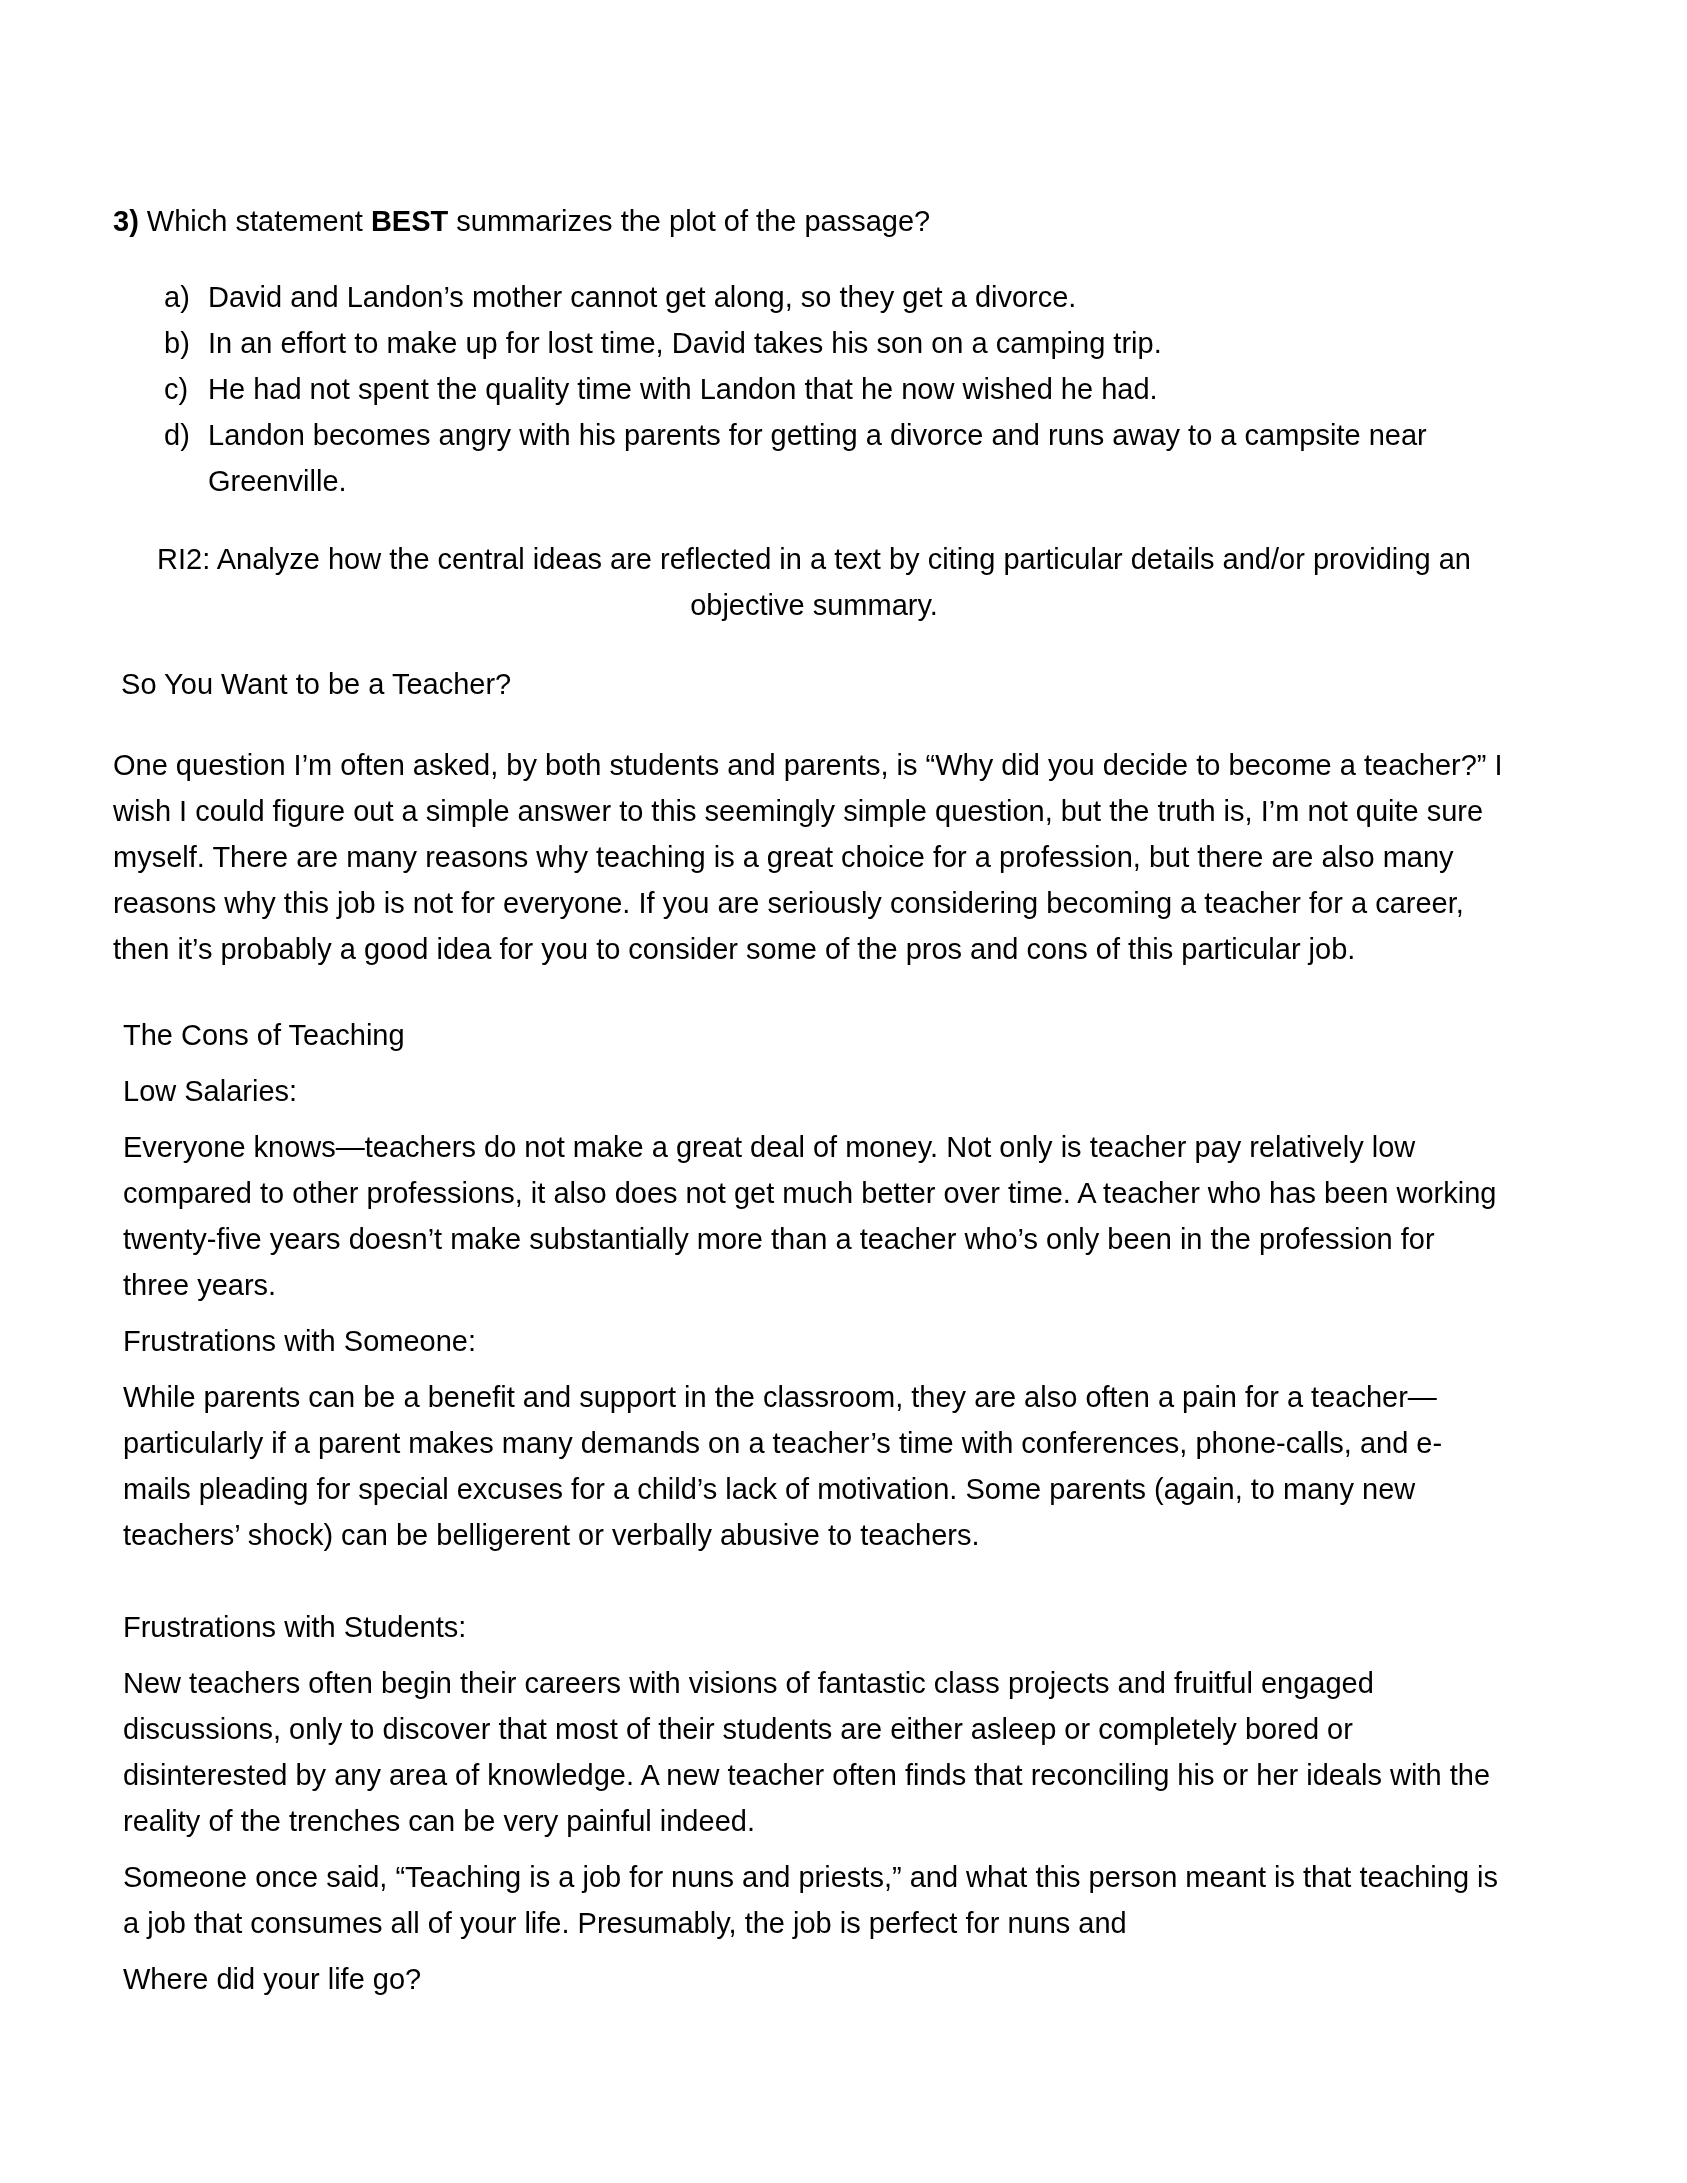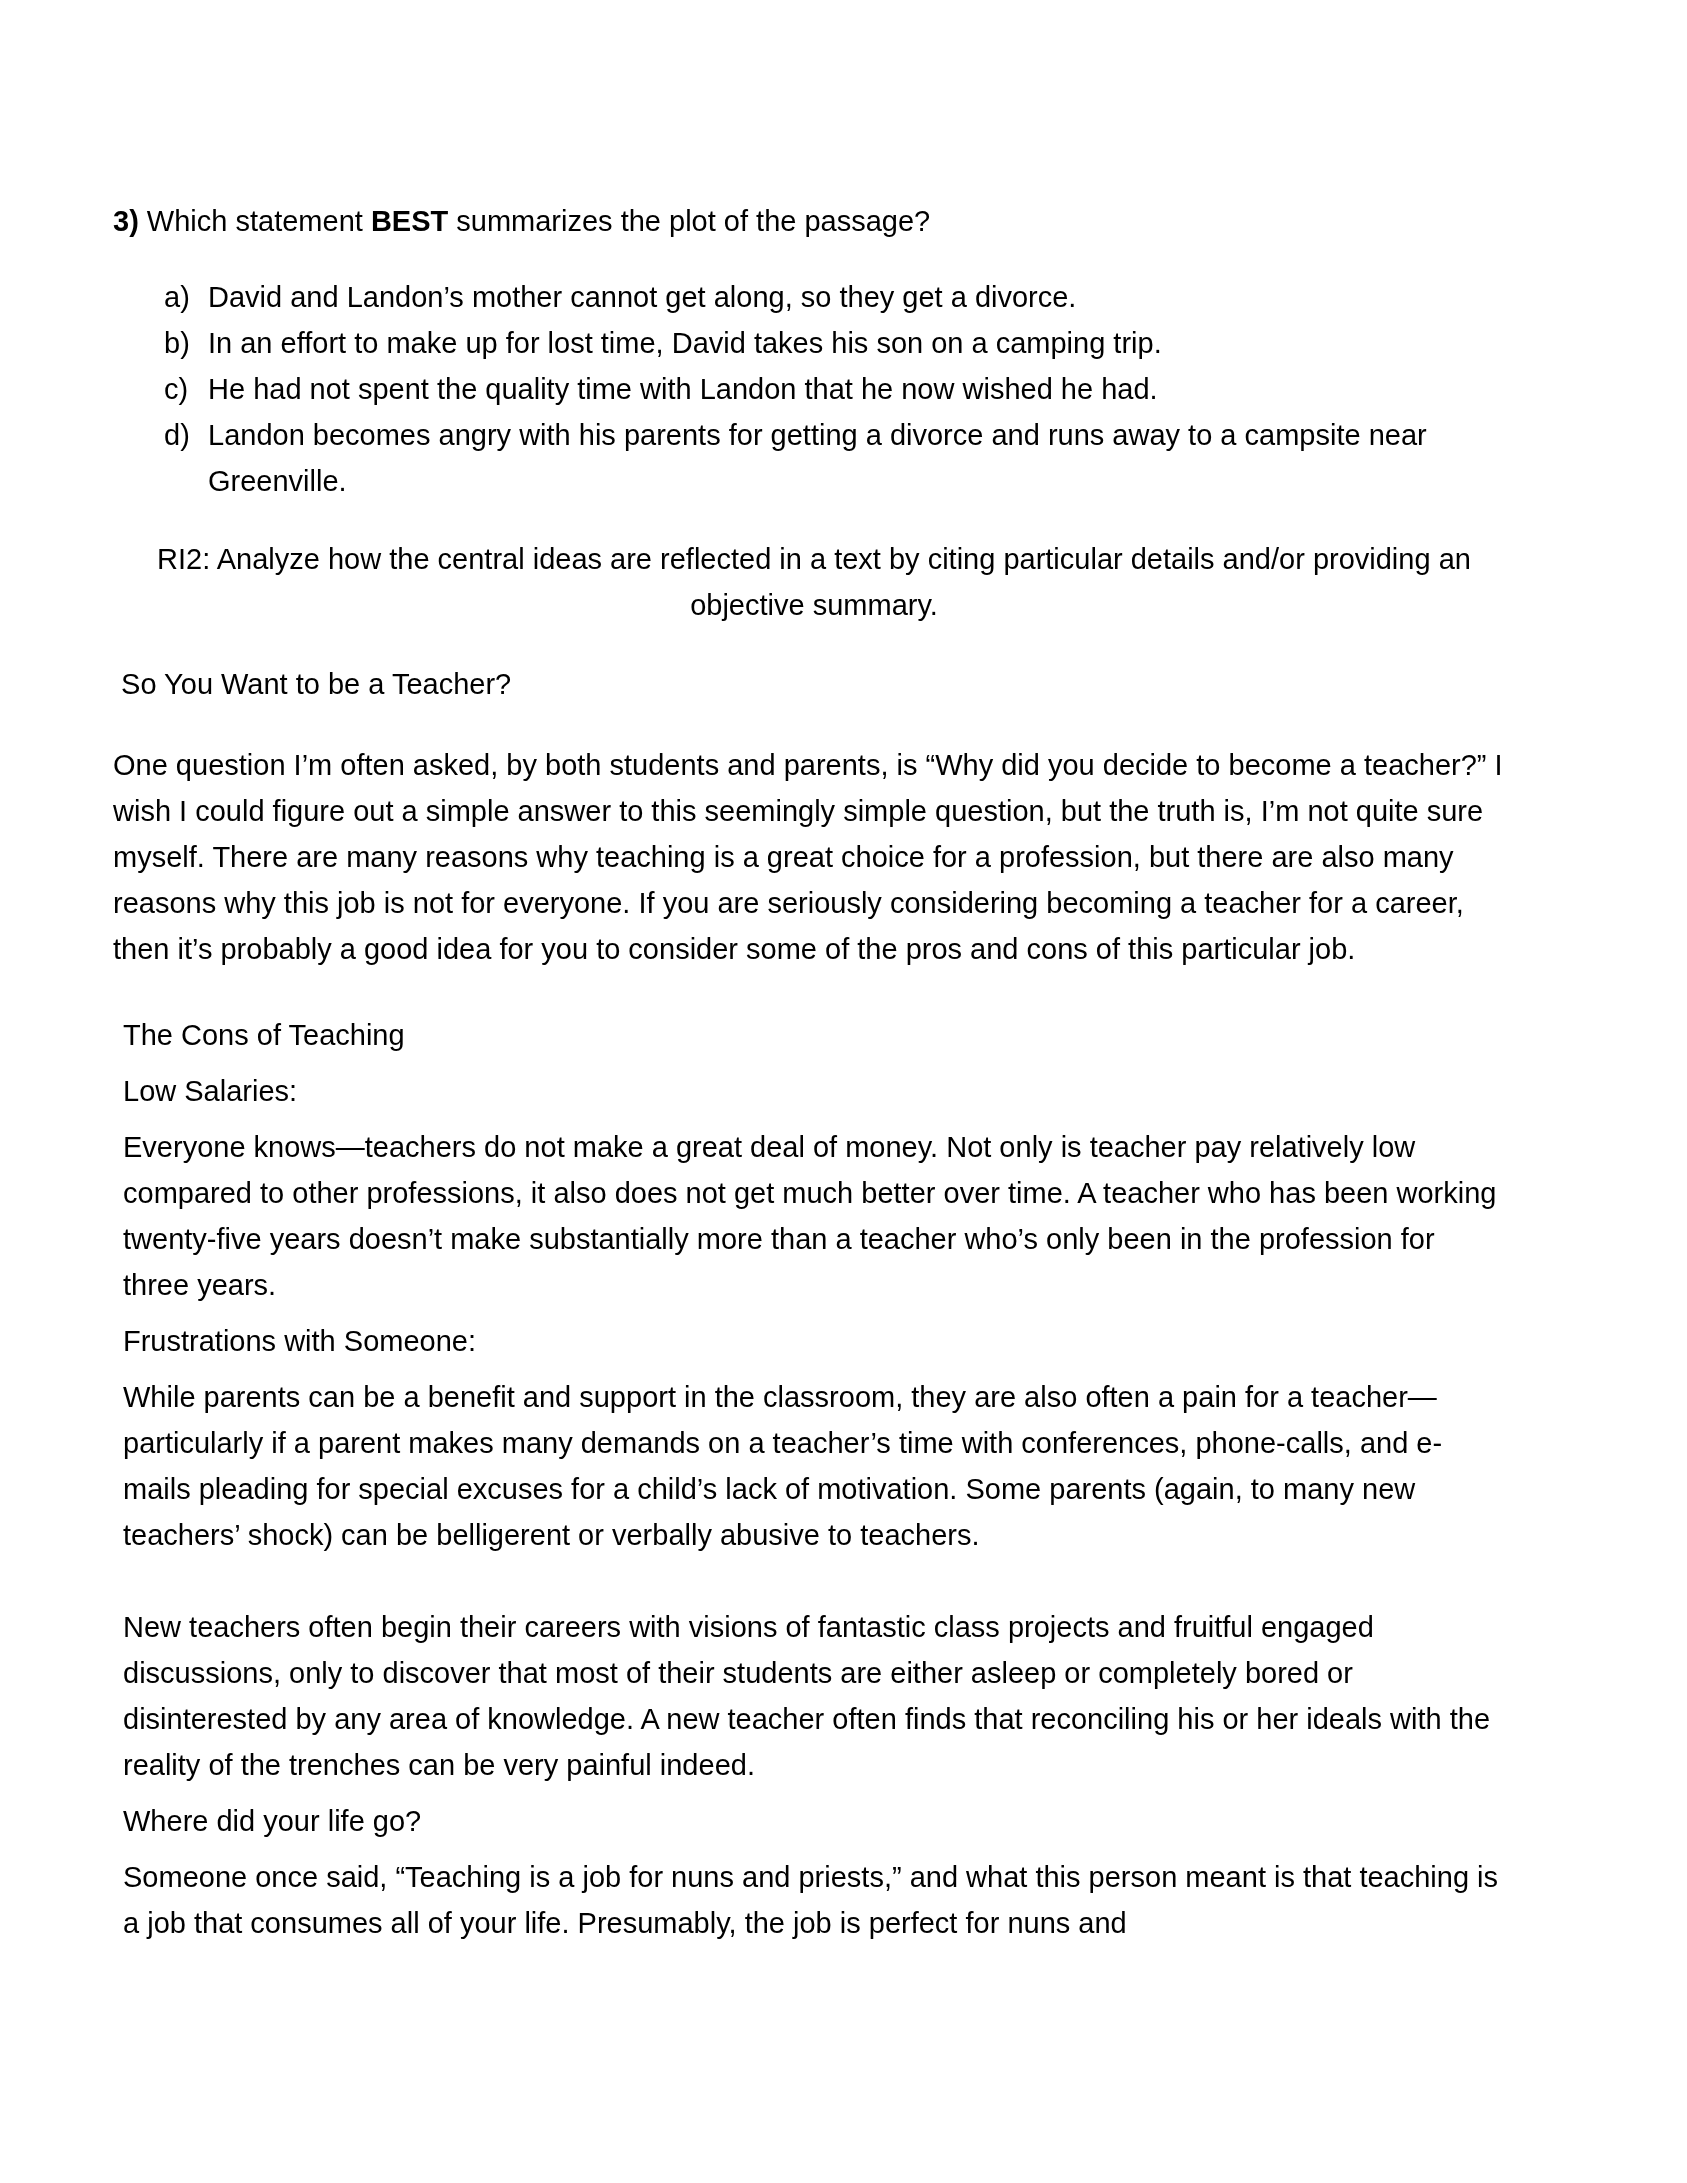--- a/index.html
+++ b/index.html
@@ -95,19 +95,20 @@
 
   <div class="block" style="margin-bottom:46px;">
     <div class="tight">The Cons of Teaching</div>
     <div class="tight">Low Salaries:</div>
     <div class="tight">Everyone knows—teachers do not make a great deal of money. Not only is teacher pay relatively low compared to other professions, it also does not get much better over time. A teacher who has been working twenty-five years doesn’t make substantially more than a teacher who’s only been in the profession for three years.</div>
     <div class="tight">Frustrations with Someone:</div>
     <div class="tight">While parents can be a benefit and support in the classroom, they are also often a pain for a teacher—particularly if a parent makes many demands on a teacher’s time with conferences, phone-calls, and e-mails pleading for special excuses for a child’s lack of motivation. Some parents (again, to many new teachers’ shock) can be belligerent or verbally abusive to teachers.</div>
   </div>
 
   <div class="block">
+    <div class="tight">Frustrations with Students:</div>
     <div class="tight">New teachers often begin their careers with visions of fantastic class projects and fruitful engaged discussions, only to discover that most of their students are either asleep or completely bored or disinterested by any area of knowledge. A new teacher often finds that reconciling his or her ideals with the reality of the trenches can be very painful indeed.</div>
+    <div class="tight">Someone once said, “Teaching is a job for nuns and priests,” and what this person meant is that teaching is a job that consumes all of your life. Presumably, the job is perfect for nuns and</div>
     <div class="tight">Where did your life go?</div>
-    <div class="tight">Someone once said, “Teaching is a job for nuns and priests,” and what this person meant is that teaching is a job that consumes all of your life. Presumably, the job is perfect for nuns and</div>
   </div>
 
 </div>
 
 
 </body></html>

